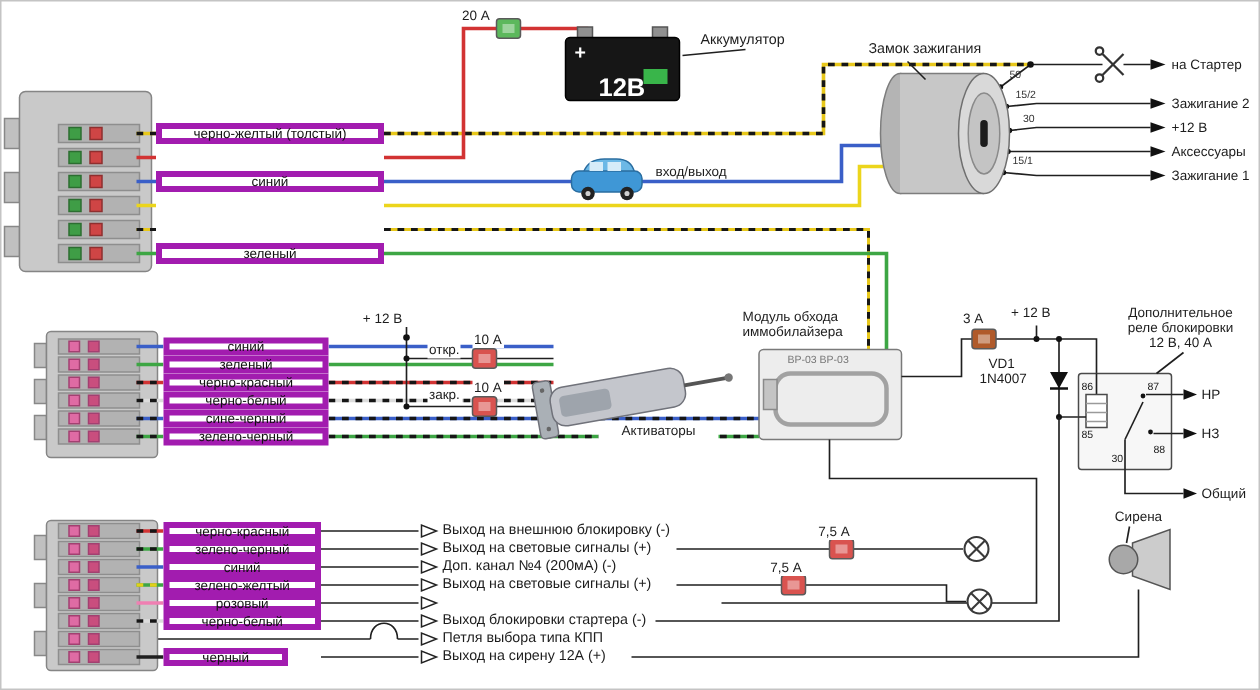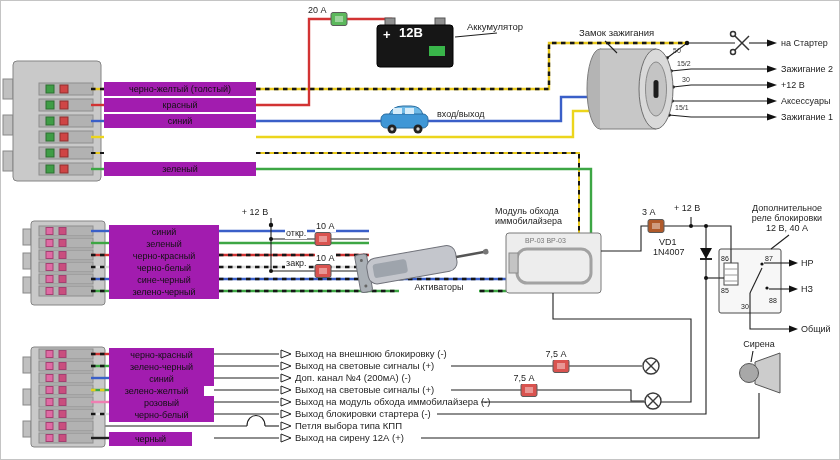--- a/index.html
+++ b/index.html
@@ -5,21 +5,21 @@
   *{margin:0;padding:0;box-sizing:border-box}
   body{font-family:"Liberation Sans",sans-serif;background:#fff}
   .stage{position:relative;width:840px;height:460px;background:#fff;border:1px solid #c4c4c4;overflow:hidden}
   svg.layer{position:absolute;left:0;top:0}
   .t{position:absolute;font-size:9.5px;color:#1d1d1d;white-space:nowrap;line-height:11px}
   .s9{font-size:9px;line-height:10.5px}
   .tiny{position:absolute;font-size:7px;color:#333;white-space:nowrap;line-height:8px}
   .pin{position:absolute;font-size:7px;color:#222;white-space:nowrap;line-height:8px}
   .cap{background:#fff;padding:0 1px}
   .ctr{text-align:center}
-  .wirelabel{position:absolute;background:#fff;border:7px solid #a21caf;font-size:9px;color:#111;
+  .wirelabel{position:absolute;background:#fff;border:4px solid #a21caf;font-size:9px;color:#111;
     display:flex;align-items:center;justify-content:center;white-space:nowrap}
   .wht{color:#fff;font-weight:bold}
   .ln{stroke:#1f1f1f;stroke-width:1.1;fill:none}
   .w{stroke-width:2.4;fill:none}
   .w2{stroke-width:2;fill:none}
   .c-red{stroke:#d23333}.c-blu{stroke:#3a5fc8}.c-yel{stroke:#e8c81a}.c-ylw{stroke:#ecd51c}
   .c-grn{stroke:#3da644}.c-pnk{stroke:#ef7fb2}.c-blk{stroke:#1f1f1f}.c-wht{stroke:#dcdcdc}
   .dashk{stroke:#161616;stroke-dasharray:4.5 4.5;fill:none;stroke-width:2.4}
   .dashk2{stroke:#161616;stroke-dasharray:4.5 4.5;fill:none;stroke-width:2}
   .dashy{stroke:#e2cf1a;stroke-dasharray:4.5 4.5;fill:none;stroke-width:2.4}
@@ -358,28 +358,27 @@
     <line class="w c-grn" x1="90" y1="389" x2="108" y2="389"></line>
         <line class="dashy" x1="90" y1="389" x2="108" y2="389"></line>
     <line class="w c-pnk" x1="90" y1="401" x2="108" y2="401"></line>
     <line class="w c-wht" x1="90" y1="413" x2="108" y2="413"></line>
         <line class="dashk" x1="90" y1="413" x2="108" y2="413"></line>
     <line class="w c-blk" x1="90" y1="437" x2="108" y2="437"></line>
   </g>
 </svg>
 
 <div class="wirelabel" style="left:103px;top:81px;width:152px;height:14px">черно-желтый (толстый)</div>
-<div class="wirelabel" style="left:103px;top:97px;width:152px;height:14px">красный</div>
 <div class="wirelabel" style="left:103px;top:113px;width:152px;height:14px">синий</div>
 <div class="wirelabel" style="left:103px;top:161px;width:152px;height:14px">зеленый</div>
 
 <div class="t s9 cap" style="left:306px;top:4px">20 А</div>
 <div class="t" style="left:466px;top:20px">Аккумулятор</div>
 <div class="t wht" style="left:382px;top:28px;font-size:13px">+</div>
-<div class="t wht" style="left:398px;top:26px;font-size:13px">12В</div>
+<div class="t wht" style="left:398px;top:52px;font-size:17px">12В</div>
 <div class="t s9" style="left:436px;top:108px">вход/выход</div>
 <div class="t" style="left:578px;top:26px">Замок зажигания</div>
 <div class="tiny" style="left:672px;top:46px">50</div>
 <div class="tiny" style="left:676px;top:59px">15/2</div>
 <div class="tiny" style="left:681px;top:75px">30</div>
 <div class="tiny" style="left:674px;top:103px">15/1</div>
 <div class="t s9" style="left:780px;top:37px">на Стартер</div>
 <div class="t s9" style="left:780px;top:63px">Зажигание 2</div>
 <div class="t s9" style="left:780px;top:79px">+12 В</div>
 <div class="t s9" style="left:780px;top:95px">Аксессуары</div>
@@ -413,30 +412,29 @@
 <div class="pin" style="left:740px;top:302px">30</div>
 <div class="pin" style="left:764px;top:254px">87</div>
 <div class="pin" style="left:768px;top:296px">88</div>
 <div class="t s9" style="left:800px;top:257px">НР</div>
 <div class="t s9" style="left:800px;top:283px">НЗ</div>
 <div class="t s9" style="left:800px;top:323px">Общий</div>
 
 <div class="wirelabel" style="left:108px;top:347px;width:105px;height:12px">черно-красный</div>
 <div class="wirelabel" style="left:108px;top:359px;width:105px;height:12px">зелено-черный</div>
 <div class="wirelabel" style="left:108px;top:371px;width:105px;height:12px">синий</div>
-<div class="wirelabel" style="left:108px;top:383px;width:95px;height:12px">зелено-желтый</div>
+<div class="wirelabel" style="left:108px;top:383px;width:105px;height:12px">зелено-желтый</div>
 <div class="wirelabel" style="left:108px;top:395px;width:105px;height:12px">розовый</div>
 <div class="wirelabel" style="left:108px;top:407px;width:105px;height:12px">черно-белый</div>
 <div class="wirelabel" style="left:108px;top:431px;width:83px;height:12px">черный</div>
 
 <div class="t" style="left:294px;top:347px">Выход на внешнюю блокировку (-)</div>
 <div class="t" style="left:294px;top:359px">Выход на световые сигналы (+)</div>
 <div class="t" style="left:294px;top:371px">Доп. канал №4 (200мА) (-)</div>
 <div class="t" style="left:294px;top:383px">Выход на световые сигналы (+)</div>
-<div class="t" style="left:294px;top:395px">Выход на модуль обхода иммобилайзера (-)</div>
 <div class="t" style="left:294px;top:407px">Выход блокировки стартера (-)</div>
 <div class="t" style="left:294px;top:419px">Петля выбора типа КПП</div>
 <div class="t" style="left:294px;top:431px">Выход на сирену 12А (+)</div>
 
 <div class="t s9 cap ctr" style="left:538px;top:348px;width:34px">7,5 А</div>
 <div class="t s9 cap ctr" style="left:506px;top:372px;width:34px">7,5 А</div>
 <div class="t s9 ctr" style="left:736px;top:338px;width:44px">Сирена</div>
 
 </div>
 

